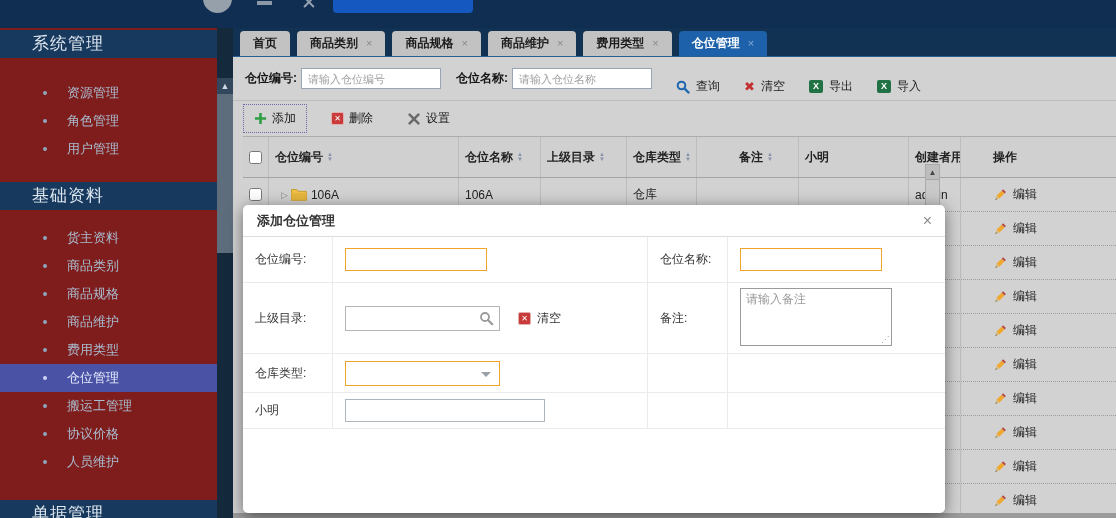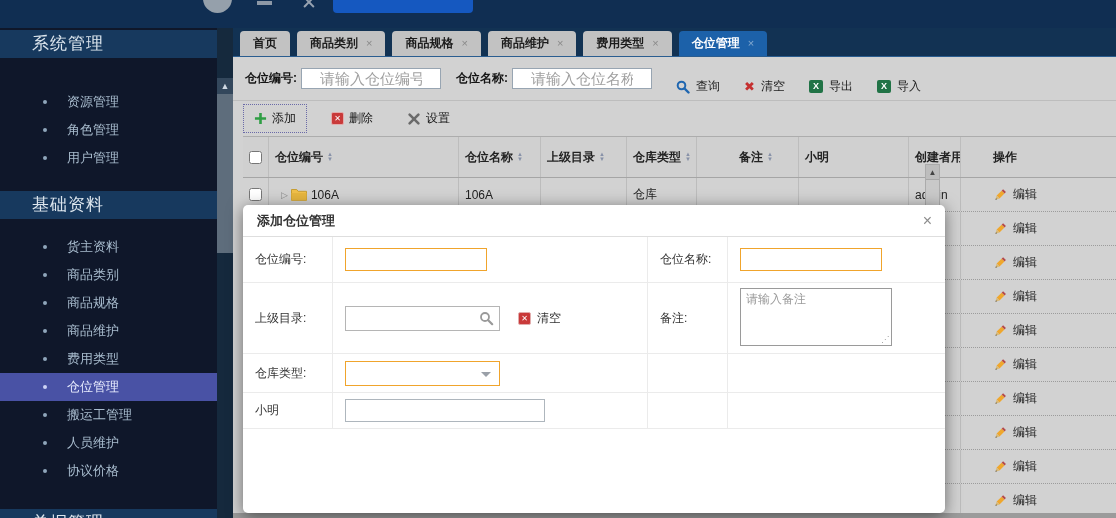--- a/index.html
+++ b/index.html
@@ -8,26 +8,26 @@
   #app { position:relative; width:1116px; height:518px; background:#d2d2d2; overflow:hidden; }
 
   
   .titlebar { position:absolute; left:0; top:0; width:100%; height:28px; background:#102e52; overflow:hidden; z-index:3;}
   .avatar { position:absolute; left:203px; top:-16px; width:29px; height:29px; border-radius:50%; background:#95a0ab; }
   .win-min { position:absolute; left:257px; top:1px; width:15px; height:4px; background:#8d98a6; }
   .win-close { position:absolute; left:301px; top:-9px; color:#97a2b0; font-size:19px; font-weight:bold; }
   .top-blue-btn { position:absolute; left:333px; top:-9px; width:140px; height:22px; background:#1558c0; border-radius:4px; }
 
   
-  .sidebar { position:absolute; left:0; top:28px; width:217px; height:490px; background:#0f172a; overflow:hidden; z-index:2;}
+  .sidebar { position:absolute; left:0; top:28px; width:217px; height:490px; background:#7f1d1d; overflow:hidden; z-index:2;}
   .side-h { height:28px; line-height:28px; background:#17395e; color:#dde6ee; font-size:17px; padding-left:32px; letter-spacing:1px; }
   .side-h.h1 { margin-top:2px; }
   .side-h.h2 { margin-top:19px; }
   .side-h.h3 { margin-top:24px; }
-  .sidebar ul { list-style:none; margin-top:30px; }
+  .sidebar ul { list-style:none; margin-top:21px; }
   .sidebar ul.u2 { margin-top:14px; }
   .sidebar li { position:relative; height:28px; line-height:28px; padding-left:67px; font-size:13px; color:#a9bdcf; cursor:pointer; }
   .sidebar li::before { content:""; position:absolute; left:43px; top:12px; width:4px; height:4px; border-radius:50%; background:#8fa6bb; }
   .sidebar li.active { background:#4952a5; color:#e9edff; }
   .sidebar li.active::before { background:#cdd3f5; }
 
   
   .page-sb { position:absolute; left:217px; top:28px; width:16px; height:490px; background:#15293d; z-index:2;}
   .page-sb .up { margin-top:50px; height:16px; background:#33475c; color:#cfd8e2; font-size:9px; text-align:center; line-height:16px; }
   .page-sb .thumb { height:159px; background:#5e6d7c; }
@@ -39,21 +39,21 @@
   .tabstrip { height:29px; background:#123253; display:flex; align-items:flex-end; padding-left:7px; gap:7px; border-bottom:1px solid #2a5d90; }
   .tab { height:25px; line-height:25px; padding:0 13px; background:#c2c2c2; color:#1c1c1c; font-size:12px; font-weight:bold;
          border-radius:4px 4px 0 0; display:flex; align-items:center; gap:8px; cursor:pointer;margin-top:17px; }
   .tab .x { color:#898989; font-weight:normal; font-size:11px; }
   .tab.active { background:#1c61a9; color:#fff; }
   .tab.active .x { color:rgba(255,255,255,.45); }
 
   
   .filterbar { height:44px; display:flex; align-items:center; padding-left:12px; border-bottom:1px solid #bdbdbd; }
   .filterbar label { font-size:12px; font-weight:bold; color:#141414; margin-right:4px; }
-  .filterbar input { width:140px; height:21px; border:1px solid #98a5b2; background:#fff; font-size:15px; padding:0 18px; color:#333; }
+  .filterbar input { width:140px; height:21px; border:1px solid #98a5b2; background:#fff; font-size:11px; padding:0 6px; color:#333; }
   .filterbar input::placeholder { color:#a0a0a0; }
   .f-gap { width:15px; }
   .fbtn { display:flex; align-items:center; gap:6px; margin-left:24px; font-size:12px; color:#1c1c1c; cursor:pointer; white-space:nowrap;margin-top:16px; }
   .ic-xred { color:#c53030; font-size:13px; font-weight:bold; line-height:13px; }
   .ic-xred::before { content:"✖"; }
   .ic-xls { width:14px; height:13px; background:#217346; border-radius:2px; color:#fff; font-size:9px; font-weight:bold;
             line-height:13px; text-align:center; }
   .ic-xls::before { content:"X"; }
 
   
@@ -142,22 +142,22 @@
     </ul>
     <div class="side-h h2">基础资料</div>
     <ul class="u2">
       <li>货主资料</li>
       <li>商品类别</li>
       <li>商品规格</li>
       <li>商品维护</li>
       <li>费用类型</li>
       <li class="active">仓位管理</li>
       <li>搬运工管理</li>
+      <li>协议价格</li>
       <li>人员维护</li>
-      <li>协议价格</li>
     </ul>
     <div class="side-h h3">单据管理</div>
   </div>
 
   <div class="page-sb">
     <div class="up">▲</div>
     <div class="thumb"></div>
   </div>
 
   <div class="content">

